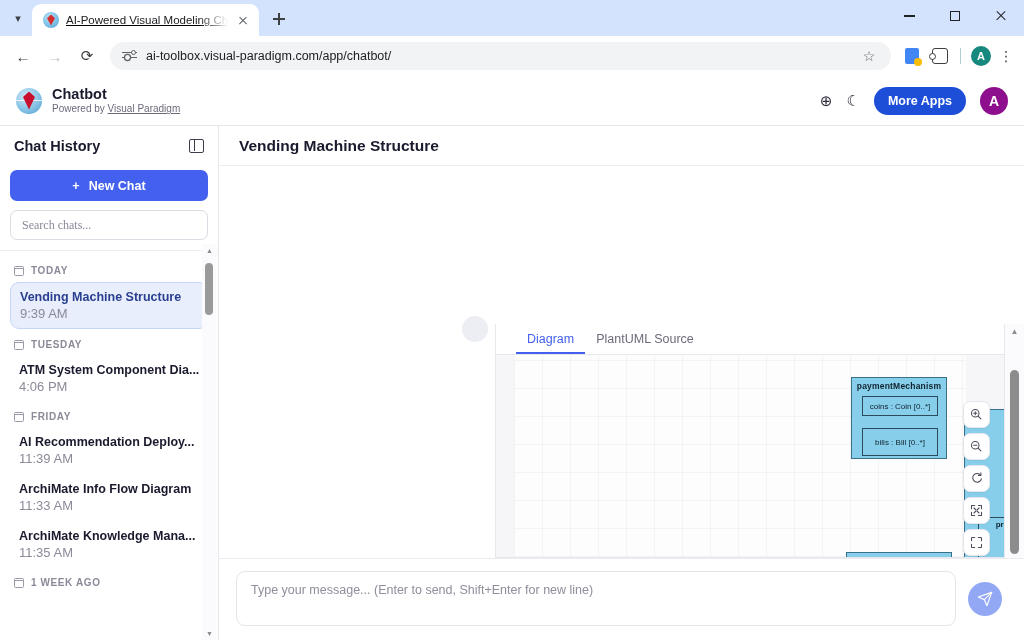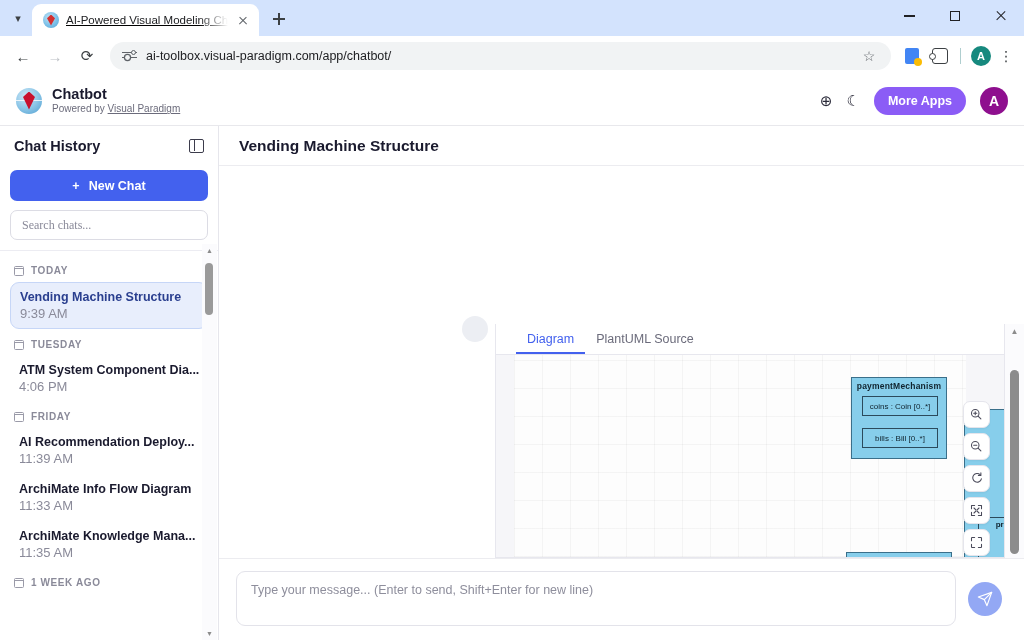--- a/index.html
+++ b/index.html
@@ -135,21 +135,21 @@
   .vp-logo::after {
     content: ""; position: absolute; left: 7px; top: 4px; width: 12px; height: 18px;
     background: #c8102e; clip-path: polygon(50% 0%, 100% 30%, 50% 100%, 0% 30%);
   }
   .brand-name { font-size: 14.5px; font-weight: bold; color: #1a1a2e; line-height: 1.15; }
   .brand-sub { font-size: 10px; color: #6b6b7b; line-height: 1.3; }
   .brand-sub a { color: #6b6b7b; text-decoration: underline; }
   .header-right { margin-left: auto; display: flex; align-items: center; gap: 14px; }
   .hdr-ico { color: #2b2b3a; font-size: 15px; }
   .more-apps {
-    background: #8b5cf6; color: #fff; font-size: 12.5px; font-weight: bold;
+    background: #1d4ed8; color: #fff; font-size: 12.5px; font-weight: bold;
     border: none; border-radius: 16px; padding: 7px 14px; cursor: pointer;
   }
   .avatar-lg {
     width: 28px; height: 28px; border-radius: 50%; background: #8e0f8e;
     color: #fff; font-size: 14px; font-weight: bold;
     display: flex; align-items: center; justify-content: center;
   }
 
   
   .body-row { flex: 1; display: flex; min-height: 0; }
@@ -433,21 +433,21 @@
         <div class="card">
           <div class="tabs" id="card-tabs">
               <div class="tab-btn active">Diagram</div>
               <div class="tab-btn">PlantUML Source</div>
             </div>
           <div class="canvas-wrap">
             <div class="canvas" id="uml-canvas">
                 <div class="pkg" style="left: 337px; top: 22px; width: 96px; height: 82px;">
                   <div class="pkg-label">paymentMechanism</div>
                   <div class="part" style="left: 10px; top: 18px; width: 76px; height: 20px;">coins : Coin [0..*]</div>
-                  <div class="part" style="left: 10px; top: 50px; width: 76px; height: 20px;">bills : Bill [0..*]</div>
+                  <div class="part" style="left: 10px; top: 50px; width: 76px; height: 28px;">bills : Bill [0..*]</div>
                 </div>
                 <div class="pkg" style="left: 450px; top: 54px; width: 423px; height: 182px;">
                   <div class="pkg-label">VendingMachine</div>
                   <div class="part bold" style="left: 13px; top: 107px; width: 235px; height: 46px; align-items: flex-start; padding-top: 2px; justify-content: center;">productDispensers : ProductDispenserCollection [1]</div>
                 </div>
                 <div class="pkg" style="left: 332px; top: 197px; width: 106px; height: 82px;">
                   <div class="pkg-label">displayInterface</div>
                 </div>
               </div>
             <div class="tool-col" id="tool-col">

